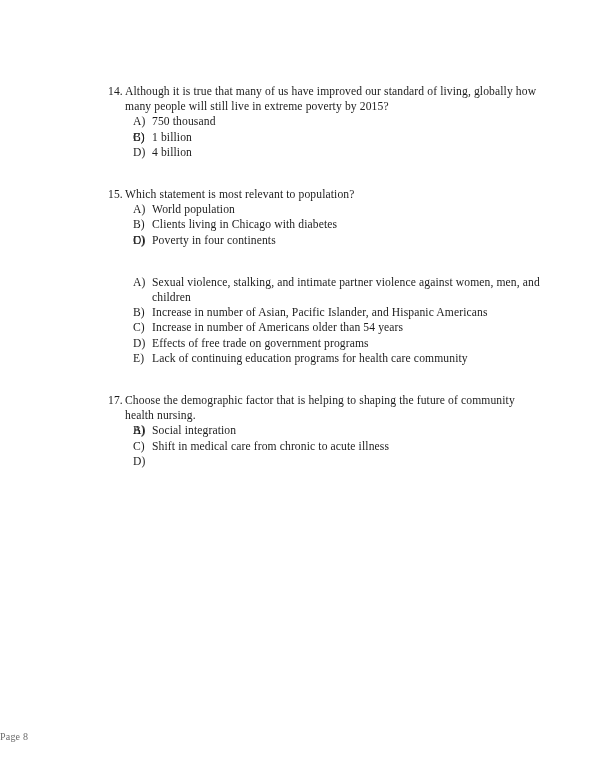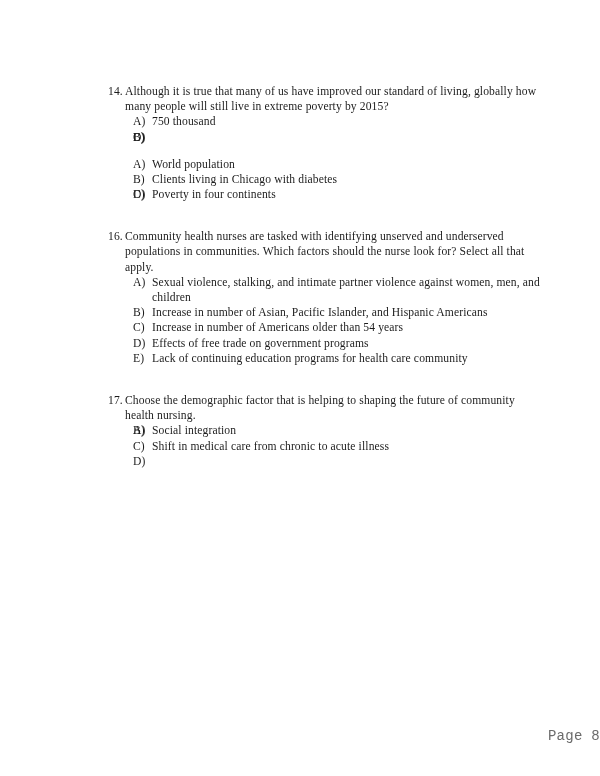--- a/index.html
+++ b/index.html
@@ -84,26 +84,25 @@
   }
   .option-text {
     display: block;
   }
 
   .footer {
     position: absolute;
     left: 0;
     top: 730px;
     width: 600px;
-    text-align: right;
-    font-size: 14px;
+    text-align: left;
+    font-size: 10px;
     line-height: 13px;
     color: #6b6b6b;
     letter-spacing: 0.02em;
-    font-family: Liberation Mono, monospace;
   }
 </style>
 </head>
 <body>
 
 <div class="page">
   <div class="content">
 
     <div class="question-block">
       <div class="q-stem">
@@ -113,52 +112,54 @@
       <ul class="options">
         <li class="option">
           <span class="option-letter">A)</span>
           <span class="option-text">750 thousand</span>
         </li>
         <li class="option">
           <span class="option-letter">B)</span>
         </li>
         <li class="option">
           <span class="option-letter">C)</span>
-        </li>
-        <li class="option">
-          <span class="option-letter">D)</span>
-        </li>
-      </ul>
-    </div>
-
-    <div class="question-block">
+          <span class="option-text">1 billion</span>
+        </li>
+        <li class="option">
+          <span class="option-letter">D)</span>
+          <span class="option-text">4 billion</span>
+        </li>
+      </ul>
+    </div>
+
+    <div class="question-block">
+      <div class="q-stem">
+        <span class="q-number">15.</span>
+        <span>Which statement is most relevant to population?</span>
+      </div>
       <ul class="options">
         <li class="option">
           <span class="option-letter">A)</span>
           <span class="option-text">World population</span>
         </li>
         <li class="option">
           <span class="option-letter">B)</span>
           <span class="option-text">Clients living in Chicago with diabetes</span>
         </li>
         <li class="option">
           <span class="option-letter">C)</span>
         </li>
         <li class="option">
           <span class="option-letter">D)</span>
           <span class="option-text">Poverty in four continents</span>
         </li>
       </ul>
     </div>
 
     <div class="question-block">
-      <div class="q-stem">
-        <span class="q-number">16.</span>
-        <span>Community health nurses are tasked with identifying unserved and underserved populations in communities. Which factors should the nurse look for? Select all that apply.</span>
-      </div>
       <ul class="options">
         <li class="option">
           <span class="option-letter">A)</span>
           <span class="option-text">Sexual violence, stalking, and intimate partner violence against women, men, and children</span>
         </li>
         <li class="option">
           <span class="option-letter">B)</span>
           <span class="option-text">Increase in number of Asian, Pacific Islander, and Hispanic Americans</span>
         </li>
         <li class="option">

